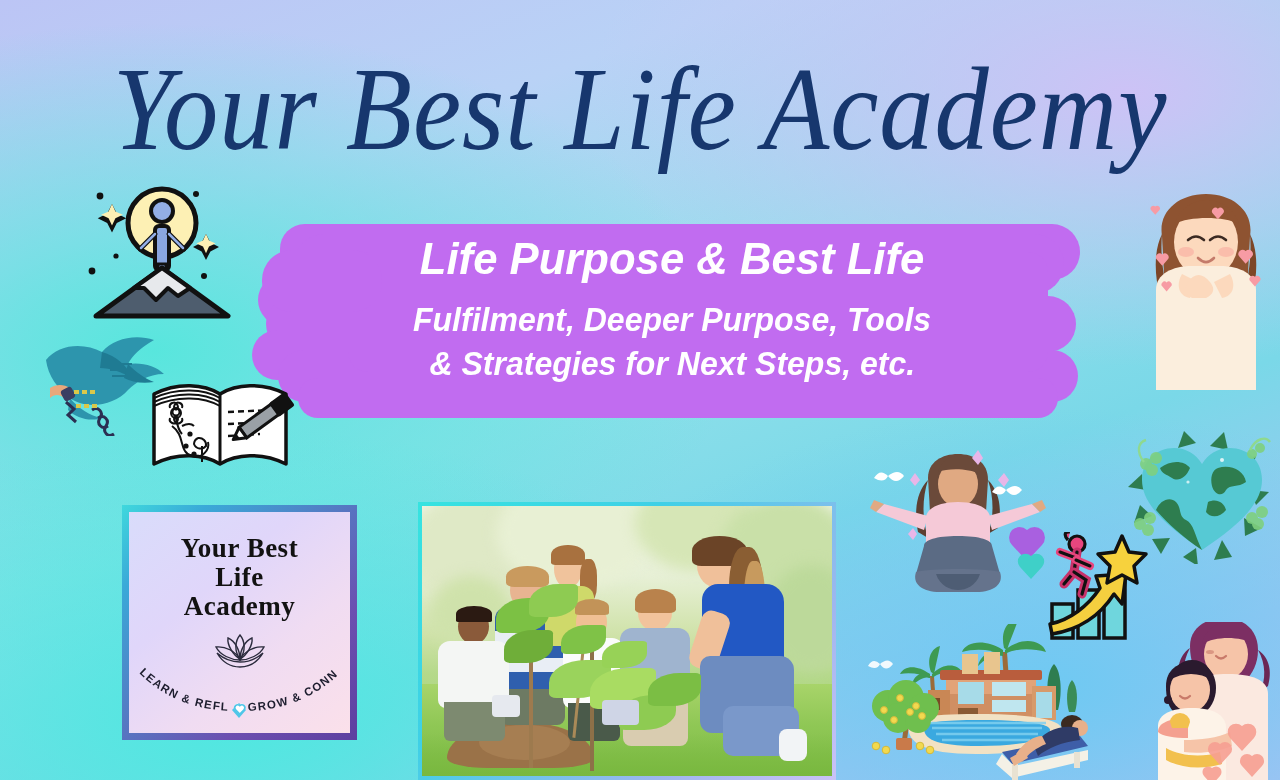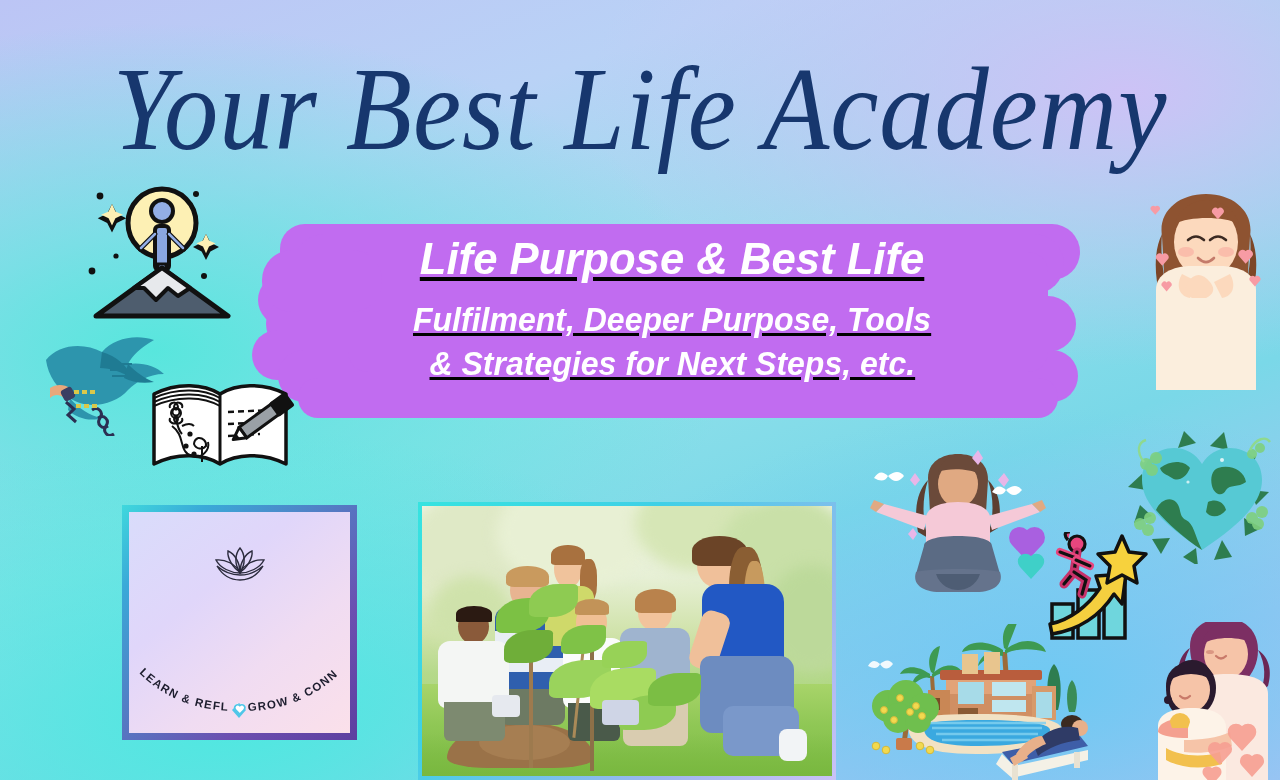--- a/index.html
+++ b/index.html
@@ -45,21 +45,20 @@
   .s6 { left:26px;  top:128px; width:800px; height:52px; border-radius:30px; }
   .s7 { left:46px;  top:156px; width:760px; height:40px; border-radius:24px; }
   .s8 { left:96px;  top:30px;  width:700px; height:120px; border-radius:20px; }
   .s9 { left:10px;  top:28px;  width:120px; height:62px; border-radius:30px; }
 
   .banner-text {
     position:absolute; left:0; top:0; width:840px; height:192px;
     display:flex; flex-direction:column; align-items:center; justify-content:flex-start;
     padding-top:12px;
     z-index:5;
-    text-decoration:underline;
   }
   .bt-main {
     font-size:45px; font-weight:bold; font-style:italic; color:#ffffff;
     letter-spacing:0px; white-space:nowrap; line-height:1.12;
     transform:scaleX(0.97);
   }
   .bt-sub {
     font-size:33px; font-weight:bold; font-style:italic; color:#ffffff;
     white-space:nowrap; line-height:1.32; text-align:center;
     transform:scaleX(0.97);
@@ -248,20 +247,25 @@
       <rect x="98" y="54" width="42" height="13" fill="#9aa0a6" stroke="#111" stroke-width="3"></rect>
       <rect x="136" y="52" width="20" height="17" rx="2" fill="#111"></rect>
       <path d="M98 54 L86 60.5 L98 67 Z" fill="#ffffff" stroke="#111" stroke-width="3" stroke-linejoin="round"></path>
       <path d="M92 57.5 L86 60.5 L92 63.5 Z" fill="#111"></path>
     </g>
   </svg>
 </div>
 
 <div class="logo-card">
   <div class="logo-inner">
+    <div class="logo-title">
+      <span>Your Best</span><br>
+      <span>Life</span><br>
+      <span>Academy</span>
+    </div>
     <div class="lotus">
       <svg width="62" height="42" viewBox="0 0 62 42">
         <g fill="none" stroke="#2b2b3d" stroke-width="1.4">
           <path d="M31 6 C36 12 37 22 31 30 C25 22 26 12 31 6 Z"></path>
           <path d="M31 30 C24 26 18 16 19 9 C26 12 31 21 31 30 Z"></path>
           <path d="M31 30 C38 26 44 16 43 9 C36 12 31 21 31 30 Z"></path>
           <path d="M31 31 C22 31 11 26 7 18 C16 17 27 22 31 31 Z"></path>
           <path d="M31 31 C40 31 51 26 55 18 C46 17 35 22 31 31 Z"></path>
           <path d="M8 24 C14 34 22 38 31 38 C40 38 48 34 54 24 C46 31 38 33 31 33 C24 33 16 31 8 24 Z"></path>
         </g>

